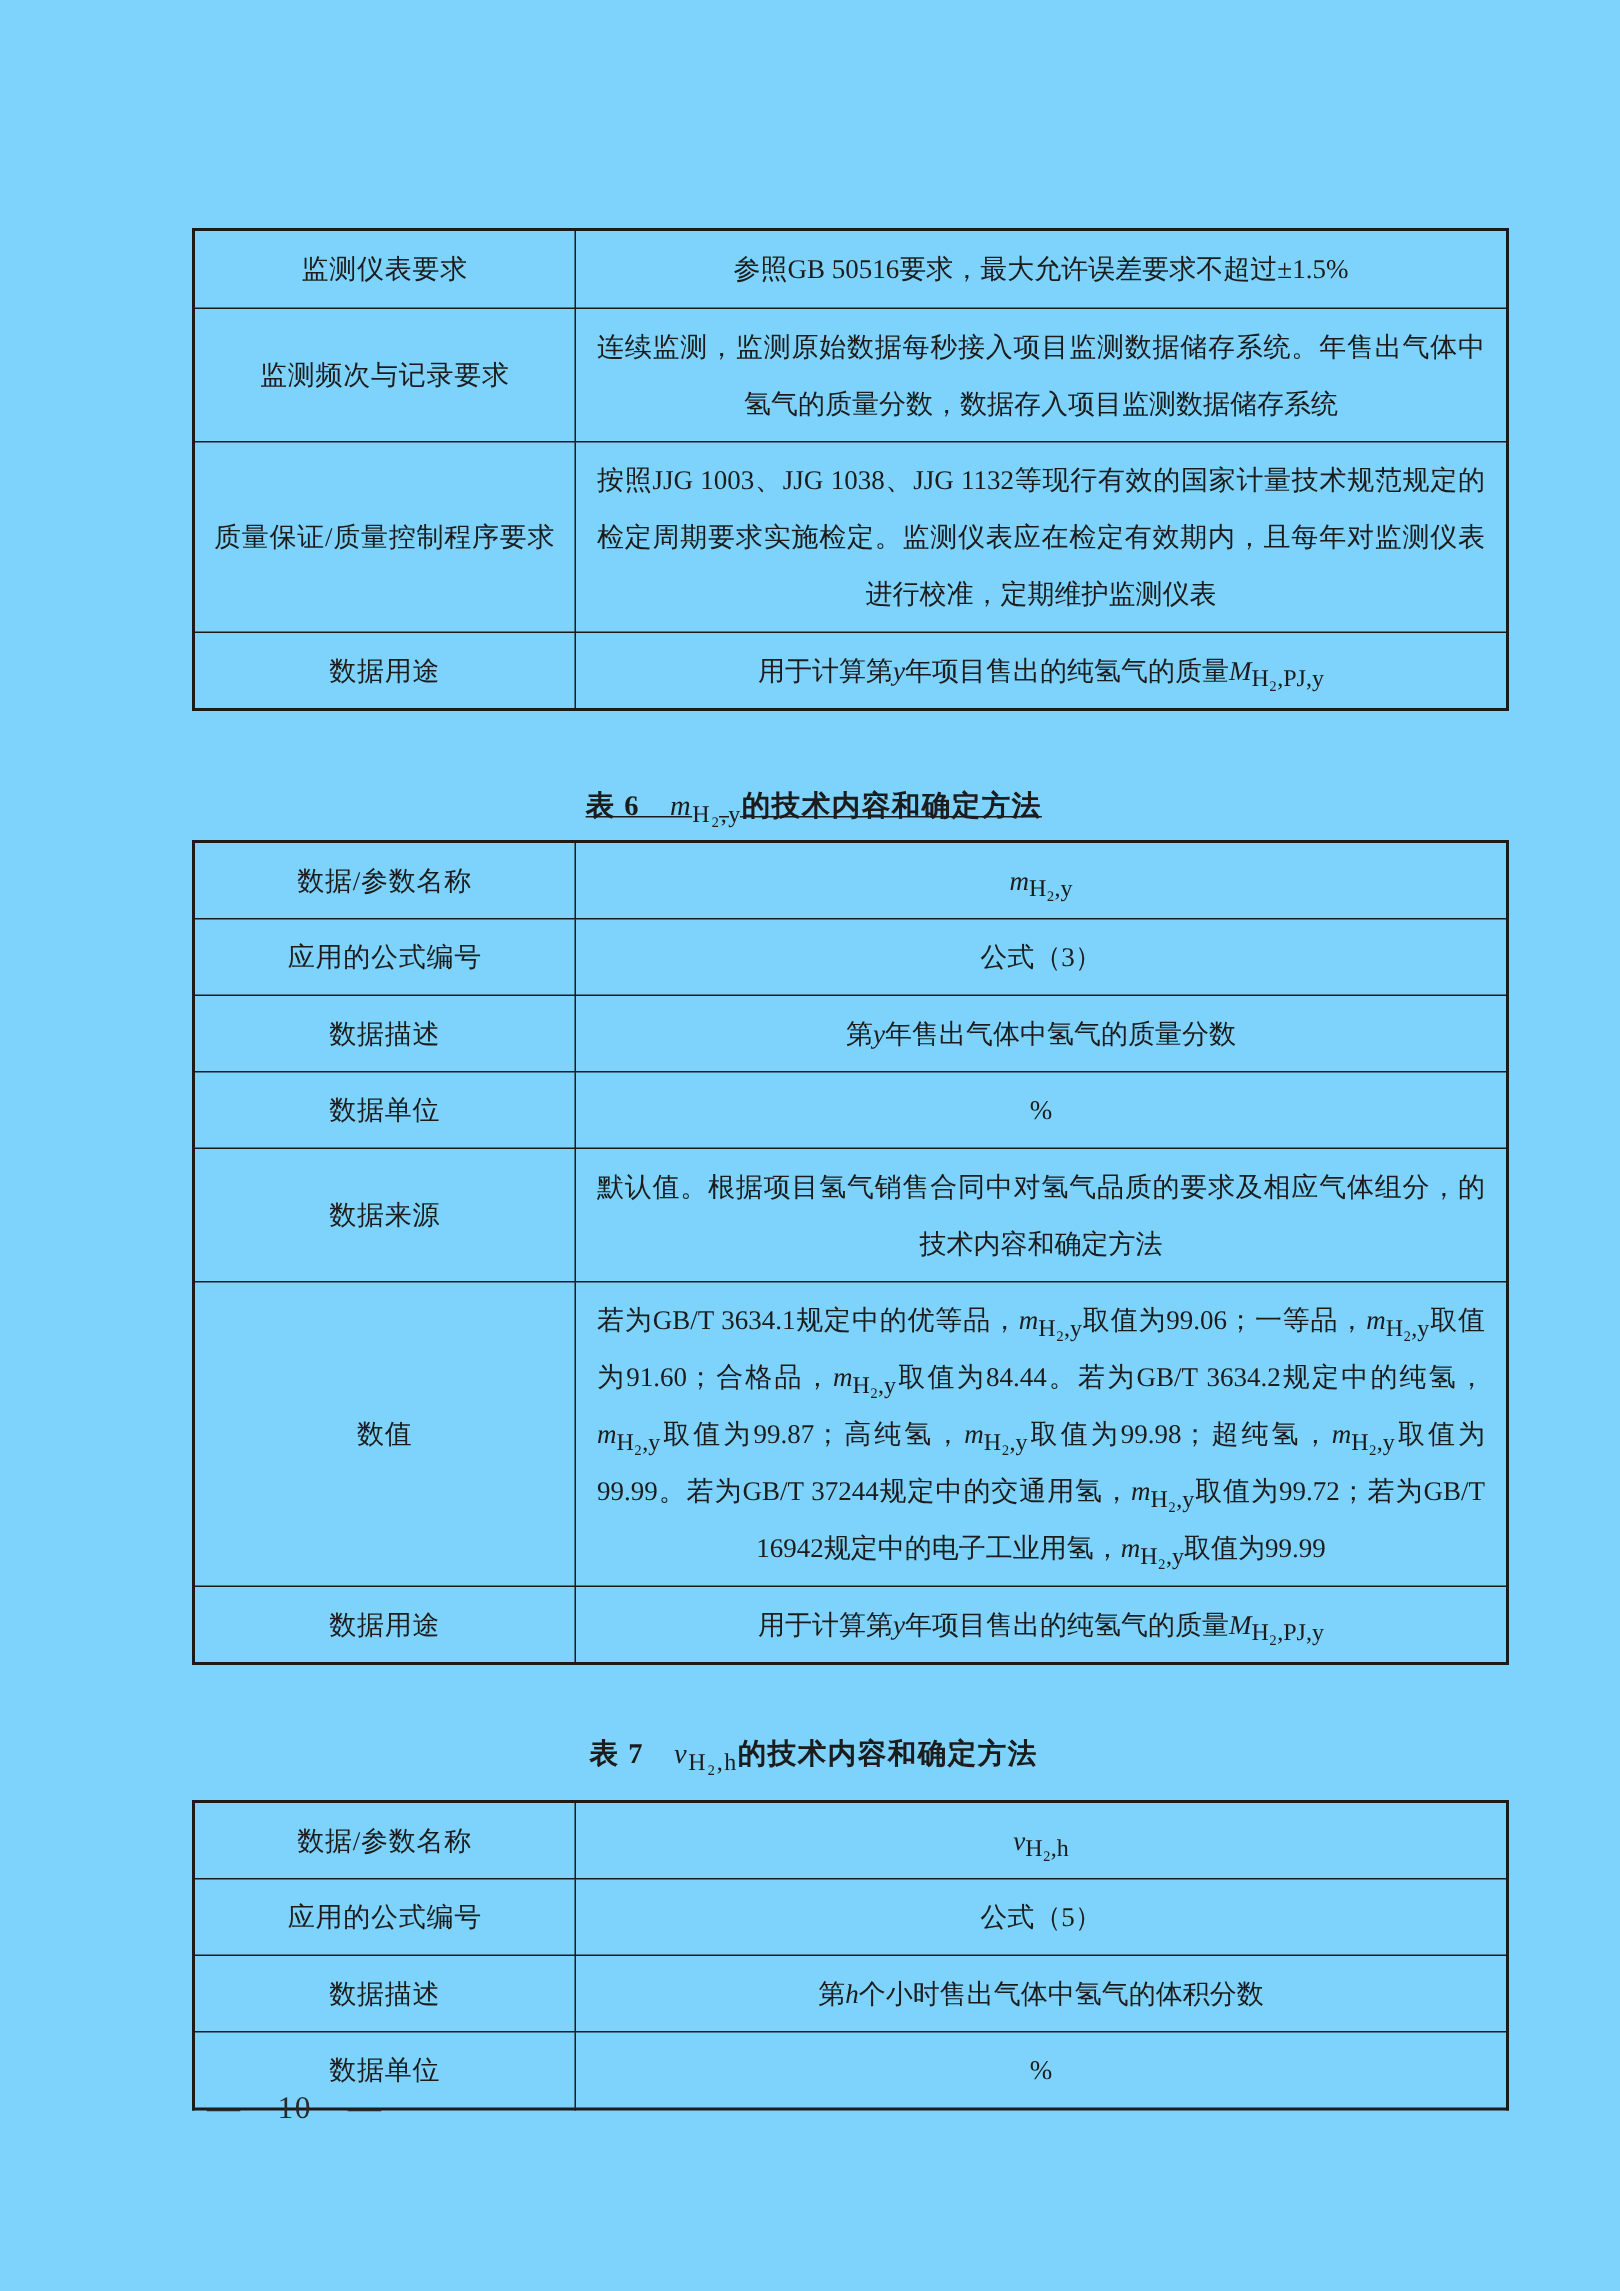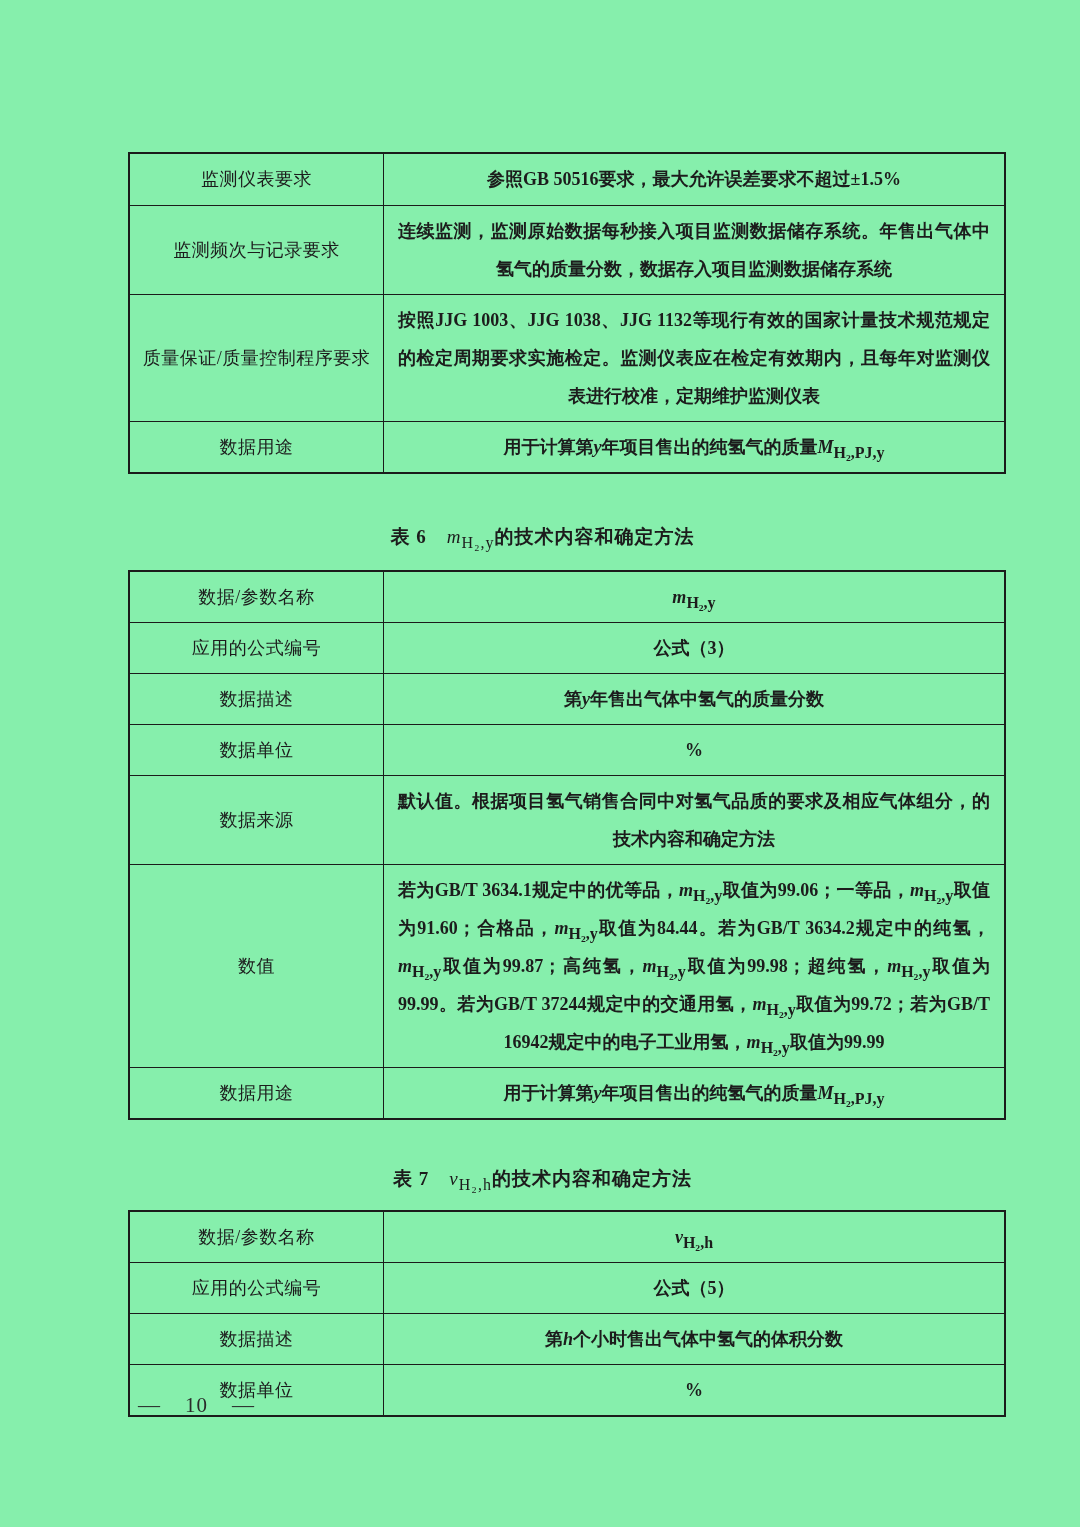--- a/index.html
+++ b/index.html
@@ -5,21 +5,21 @@
   html, body {
     margin: 0;
     padding: 0;
     background: #e9e9e7;
   }
   .page {
     position: relative;
     width: 1080px;
     height: 1527px;
     margin: 0 auto;
-    background: #86efac;
+    background: #7dd3fc;
     color: #1c1c1c;
     font-family: "Liberation Serif", "DejaVu Serif", serif;
     overflow: hidden;
   }
   .content {
     position: absolute;
     left: 128px;
     top: 152px;
     width: 829px;
   }
@@ -39,40 +39,39 @@
     text-align: center;
     padding: 4px 8px;
     letter-spacing: 0.5px;
   }
   td.val {
     width: 592px;
     padding: 6px 14px;
     line-height: 38px;
     text-align: justify;
     text-align-last: center;
-    font-weight: bold;
   }
   td.val i, .caption i {
     font-style: italic;
     font-family: "Liberation Serif", "DejaVu Serif", serif;
   }
   sub {
     font-size: 16px;
     line-height: 0;
   }
   .caption {
     text-align: center;
     font-weight: bold;
     font-size: 19px;
     letter-spacing: 1px;
   }
   .caption i, .caption sub {
     font-weight: normal;
   }
-  .caption-6 { margin: 50px 0 20px 0; }
+  .caption-6 { margin: 50px 0 10px 0; text-decoration: underline; }
   .caption-7 { margin: 46px 0 18px 0; }
   .footer {
     position: absolute;
     left: 138px;
     top: 1392px;
     font-size: 21px;
     color: #2a2a2a;
     display: flex;
     align-items: center;
     gap: 24px;

